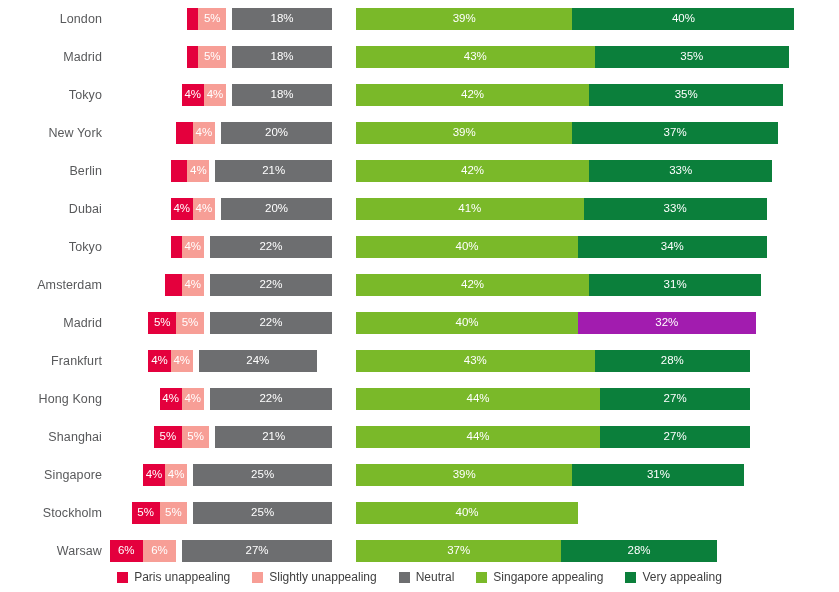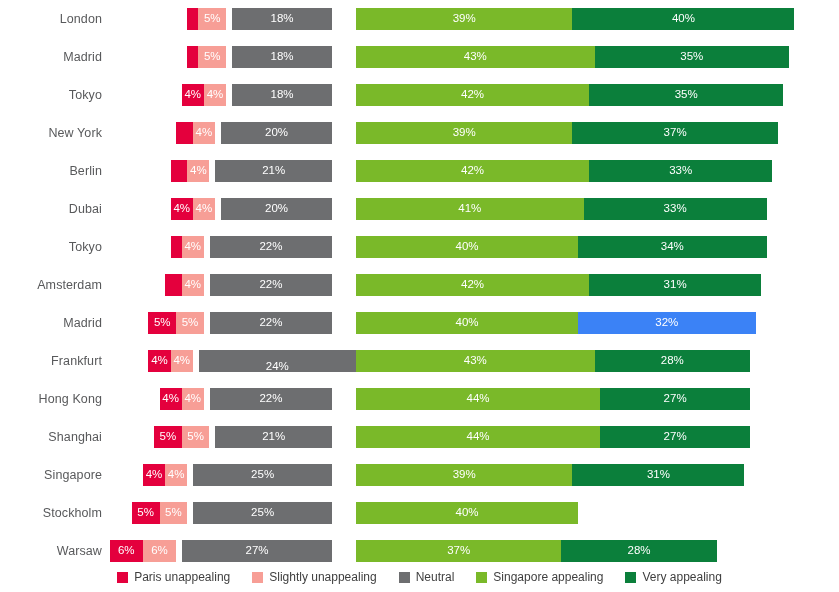--- a/index.html
+++ b/index.html
@@ -248,35 +248,35 @@
           </div>
           <div class="seg seg-slightly-unappealing" style="left: 160.15px; width: 27.75px; background: rgb(247, 158, 150);">
             <span class="val">5%</span>
           </div>
           <div class="seg seg-neutral" style="left: 193.9px; width: 122.1px; background: rgb(109, 110, 112);">
             <span class="val">22%</span>
           </div>
           <div class="seg seg-slightly-appealing" style="left: 340px; width: 222px; background: rgb(122, 185, 41);">
             <span class="val">40%</span>
           </div>
-          <div class="seg seg-very-appealing" style="left: 562px; width: 177.6px; background: #3b82f6; align-items: center;">
+          <div class="seg seg-very-appealing" style="left: 562px; width: 177.6px; background: #a21caf; align-items: center;">
             <span class="val">32%</span>
           </div>
         </div>
       </div>
       <div class="row">
         <div class="city-label">Frankfurt</div>
         <div class="bar-field">
           <div class="seg seg-very-unappealing" style="left: 132.4px; width: 22.2px; background: rgb(228, 0, 61);">
             <span class="val">4%</span>
           </div>
           <div class="seg seg-slightly-unappealing" style="left: 154.6px; width: 22.2px; background: rgb(247, 158, 150);">
             <span class="val">4%</span>
           </div>
-          <div class="seg seg-neutral" style="left: 182.8px; width: 157px; background: rgb(109, 110, 112); align-items: flex-end;">
+          <div class="seg seg-neutral" style="left: 182.8px; width: 118px; background: rgb(109, 110, 112);">
             <span class="val">24%</span>
           </div>
           <div class="seg seg-slightly-appealing" style="left: 340px; width: 238.65px; background: rgb(122, 185, 41);">
             <span class="val">43%</span>
           </div>
           <div class="seg seg-very-appealing" style="left: 578.65px; width: 155.4px; background: rgb(11, 127, 59);">
             <span class="val">28%</span>
           </div>
         </div>
       </div>

